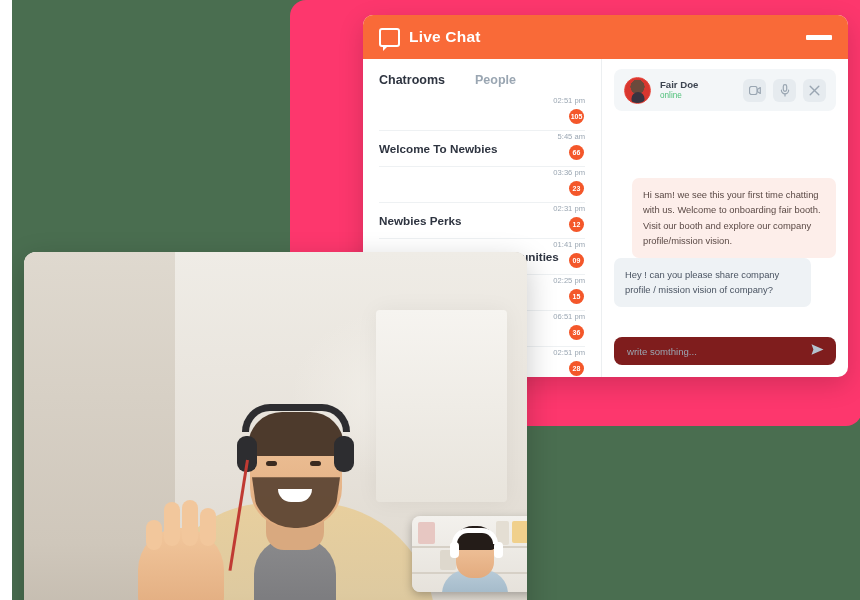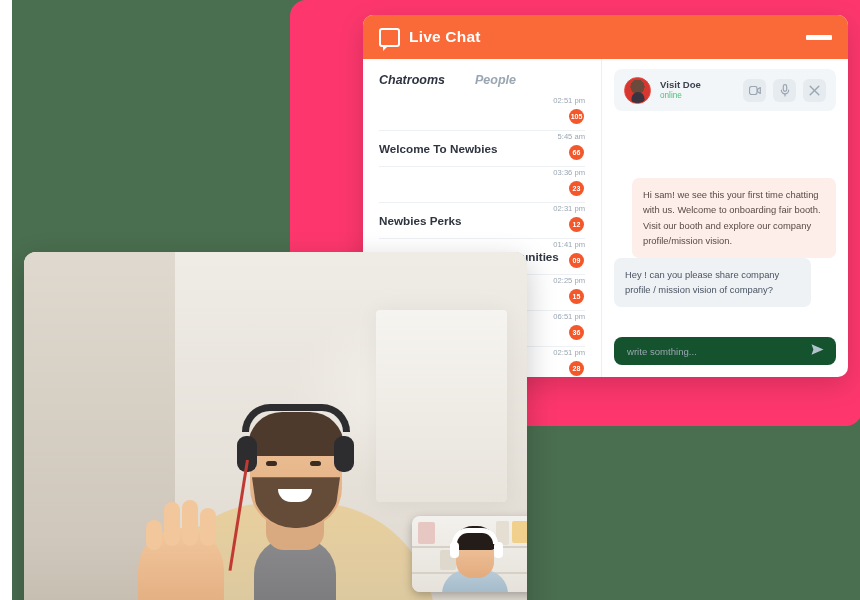--- a/index.html
+++ b/index.html
@@ -87,21 +87,20 @@
     padding: 0 0 0 0;
     display: flex;
     flex-direction: column;
     min-height: 0;
   }
   .rooms-tabs {
     display: flex;
     gap: 30px;
     padding: 14px 16px 8px 16px;
     flex: none;
-    font-style: italic;
   }
   .tab {
     font-size: 12.5px;
     font-weight: bold;
     cursor: pointer;
   }
   .tab.active { color: #2e3440; }
   .tab.inactive { color: #9aa6b2; }
 
   .rooms-list {
@@ -214,21 +213,21 @@
     margin-bottom: 12px;
   }
   .msg.outgoing {
     background: #fdeeea;
     align-self: flex-end;
     color: #5b4a46;
     max-width: 182px;
   }
   .composer {
     flex: none;
-    background: #14532d;
+    background: #7f1d1d;
     border-radius: 8px;
     height: 28px;
     display: flex;
     align-items: center;
     padding: 0 11px;
     margin-top: 12px;
   }
   .composer input {
     border: none;
     background: transparent;
@@ -508,21 +507,21 @@
           </div>
 
         </div>
       </div>
 
       <div class="conv-pane">
 
         <div class="conv-header">
           <div class="avatar"></div>
           <div class="conv-names">
-            <div class="conv-name">Visit Doe</div>
+            <div class="conv-name">Fair Doe</div>
             <div class="conv-status">online</div>
           </div>
           <div class="conv-actions">
             <div class="act-btn">
               <svg width="12" height="9" viewBox="0 0 12 9">
                   <rect x="0.5" y="0.5" width="7.5" height="8" rx="2" fill="none" stroke="#9aa6b2" stroke-width="1.2"></rect>
                   <path d="M8.6 3.2 L11.3 1.6 V7.4 L8.6 5.8 Z" fill="none" stroke="#9aa6b2" stroke-width="1.2" stroke-linejoin="round"></path>
                 </svg>
             </div>
             <div class="act-btn">

